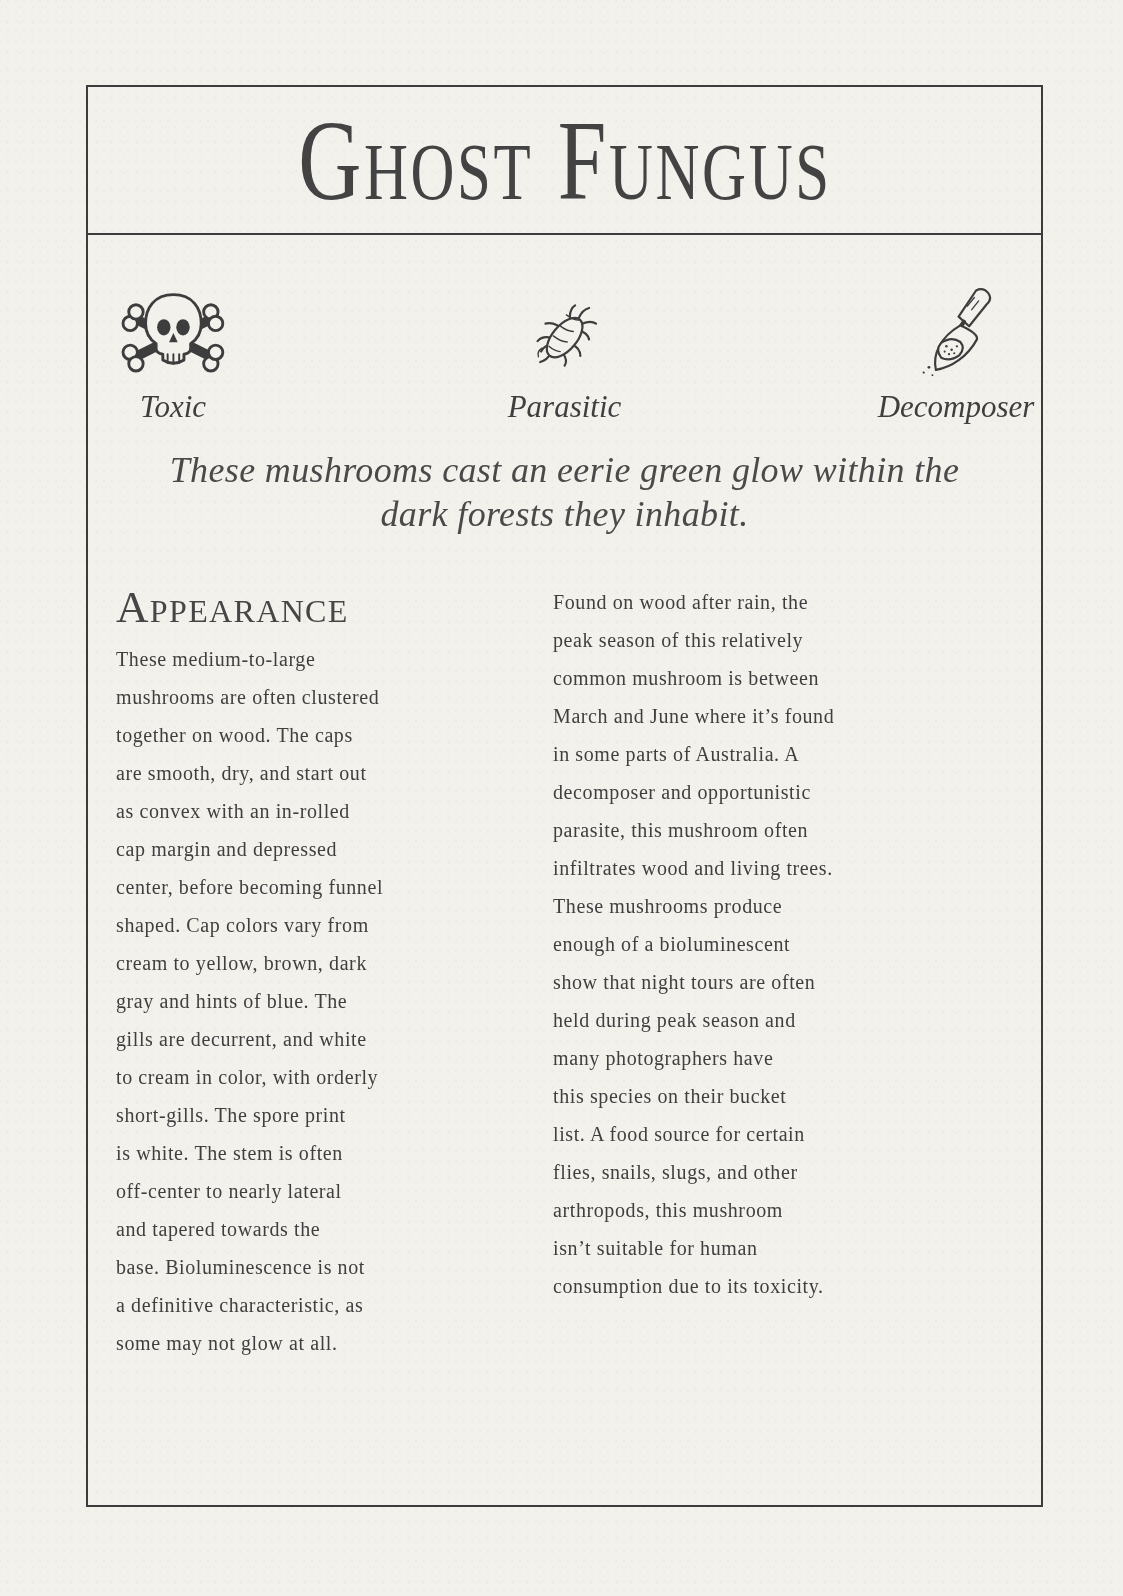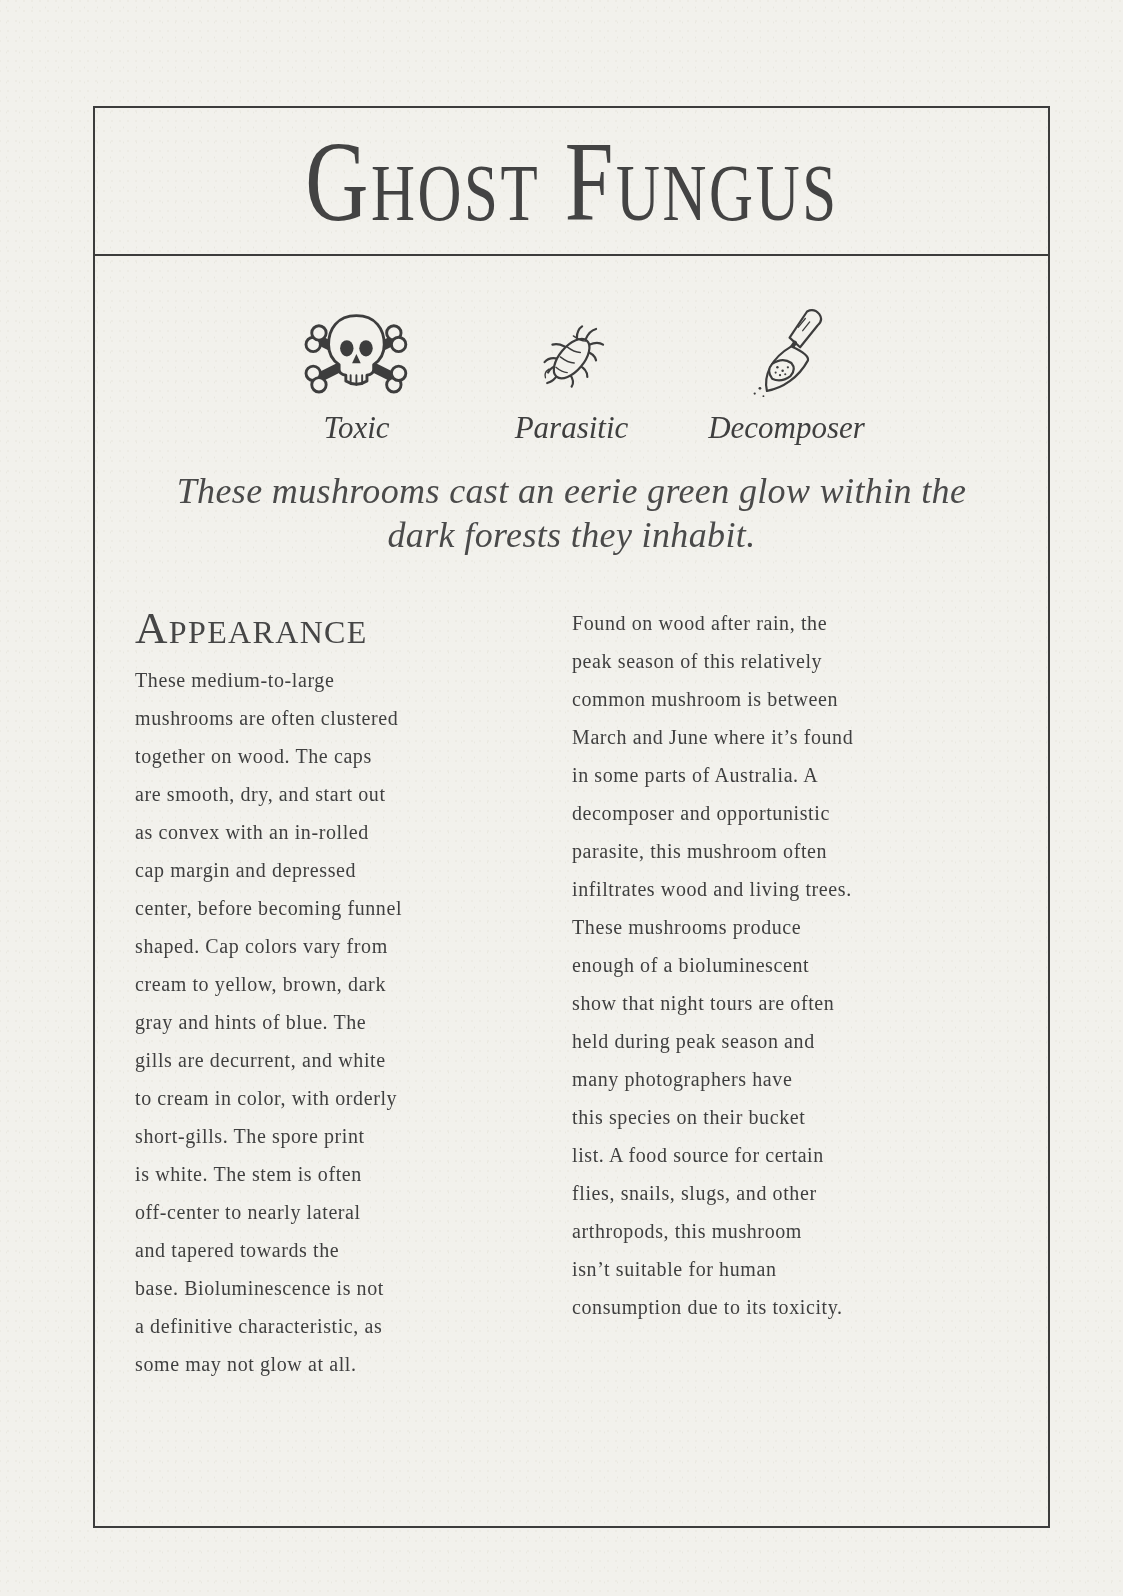--- a/index.html
+++ b/index.html
@@ -10,44 +10,43 @@
     background-image:
       radial-gradient(#e9e7e0 0.8px, transparent 0.9px),
       radial-gradient(#edebe4 0.7px, transparent 0.8px);
     background-size: 13px 15px, 8px 10px;
     background-position: 0 0, 4px 6px;
     color:#3f3f3f;
     font-family:"Liberation Serif", serif;
     overflow:hidden;
   }
   .card {
-    position:absolute; left:93px; top:85px;
+    position:absolute; left:86px; top:85px;
     width:957px; height:1422px;
     border:2px solid #3c3c3c;
-    margin-top:21px;
   }
   .title-band {
     height:148px;
     border-bottom:2px solid #3c3c3c;
     display:flex; align-items:center; justify-content:center;
   }
   .title {
     font-size:112px;
     font-variant:small-caps;
     letter-spacing:0.03em;
     color:#434343;
     white-space:nowrap;
     display:inline-block;
     transform:scaleX(0.78) scaleY(1.02);
     transform-origin:center;
     font-weight:400;
   }
   .badges {
     margin-top:52px;
-    display:flex; justify-content:center; gap:45px;
+    display:flex; justify-content:space-between; gap:45px;
   }
   .badge { width:170px; text-align:center; }
   .badge svg { display:block; margin:0 auto; height:96px; }
   .badge-label {
     margin-top:6px;
     font-style:italic;
     font-size:31px;
     color:#3f3f3f;
     white-space:nowrap;
   }
@@ -56,21 +55,21 @@
     text-align:center;
     font-style:italic;
     font-size:36px;
     line-height:1.22;
     letter-spacing:0.01em;
     white-space:pre-line;
     color:#4a4a4a;
   }
   .columns {
     margin-top:46px;
-    padding:0 40px;
+    padding:0 28px;
     display:grid;
     grid-template-columns:410px 1fr;
     column-gap:27px;
   }
   .section-heading {
     font-variant:small-caps;
     font-weight:400;
     font-size:45px;
     line-height:1.1;
     letter-spacing:0.03em;

